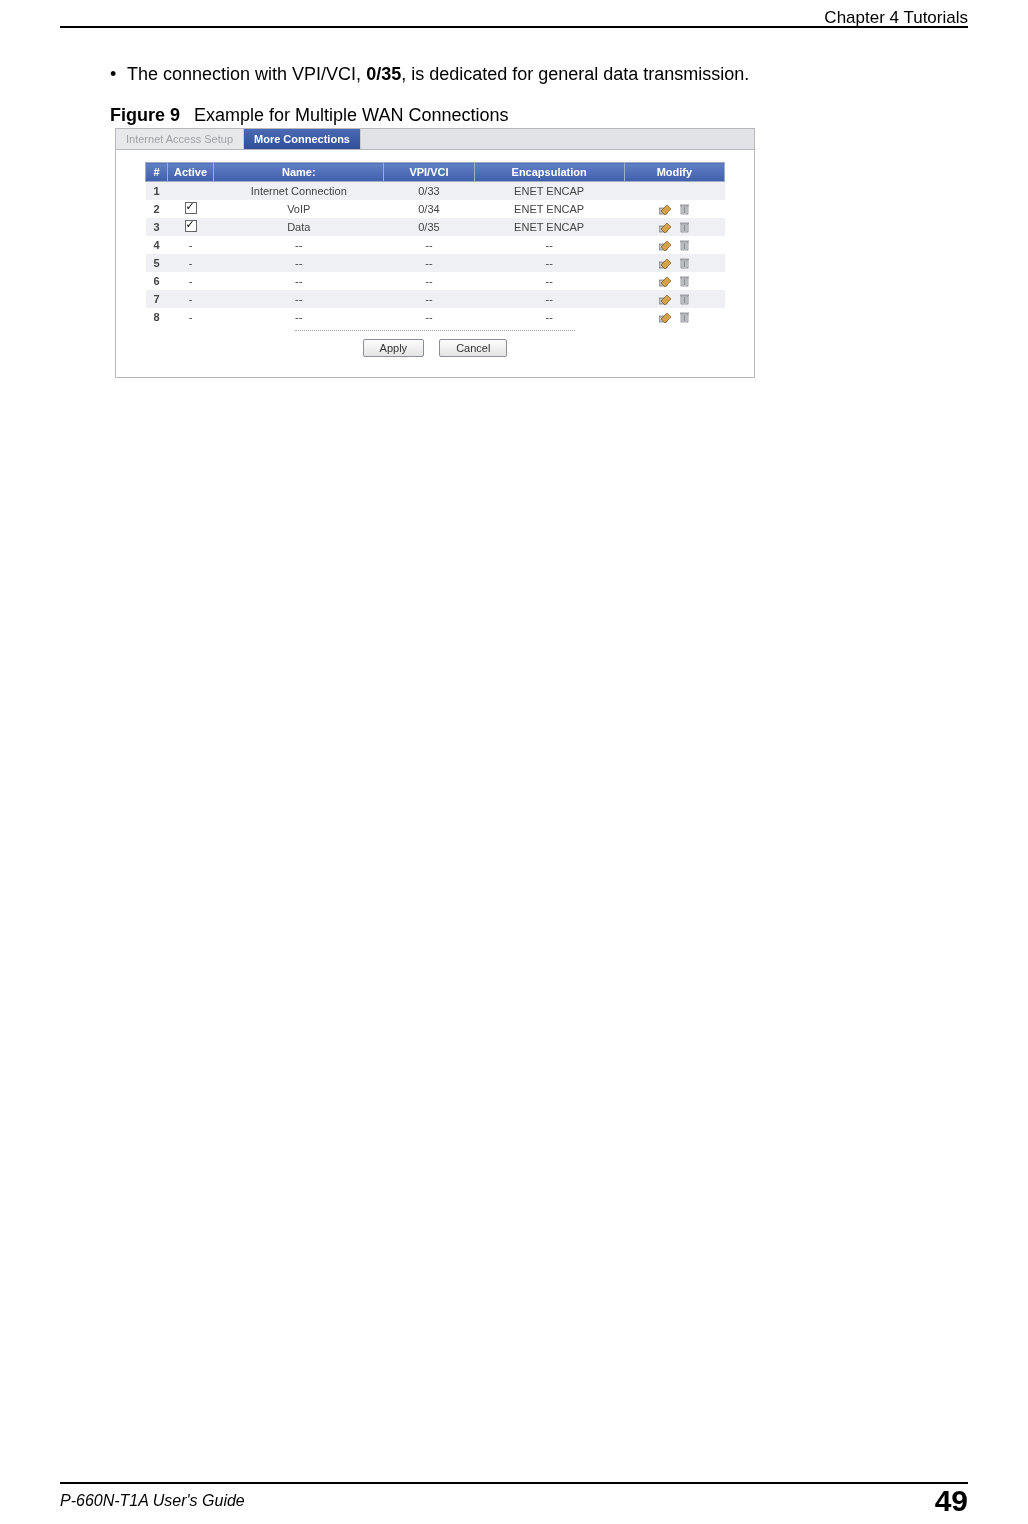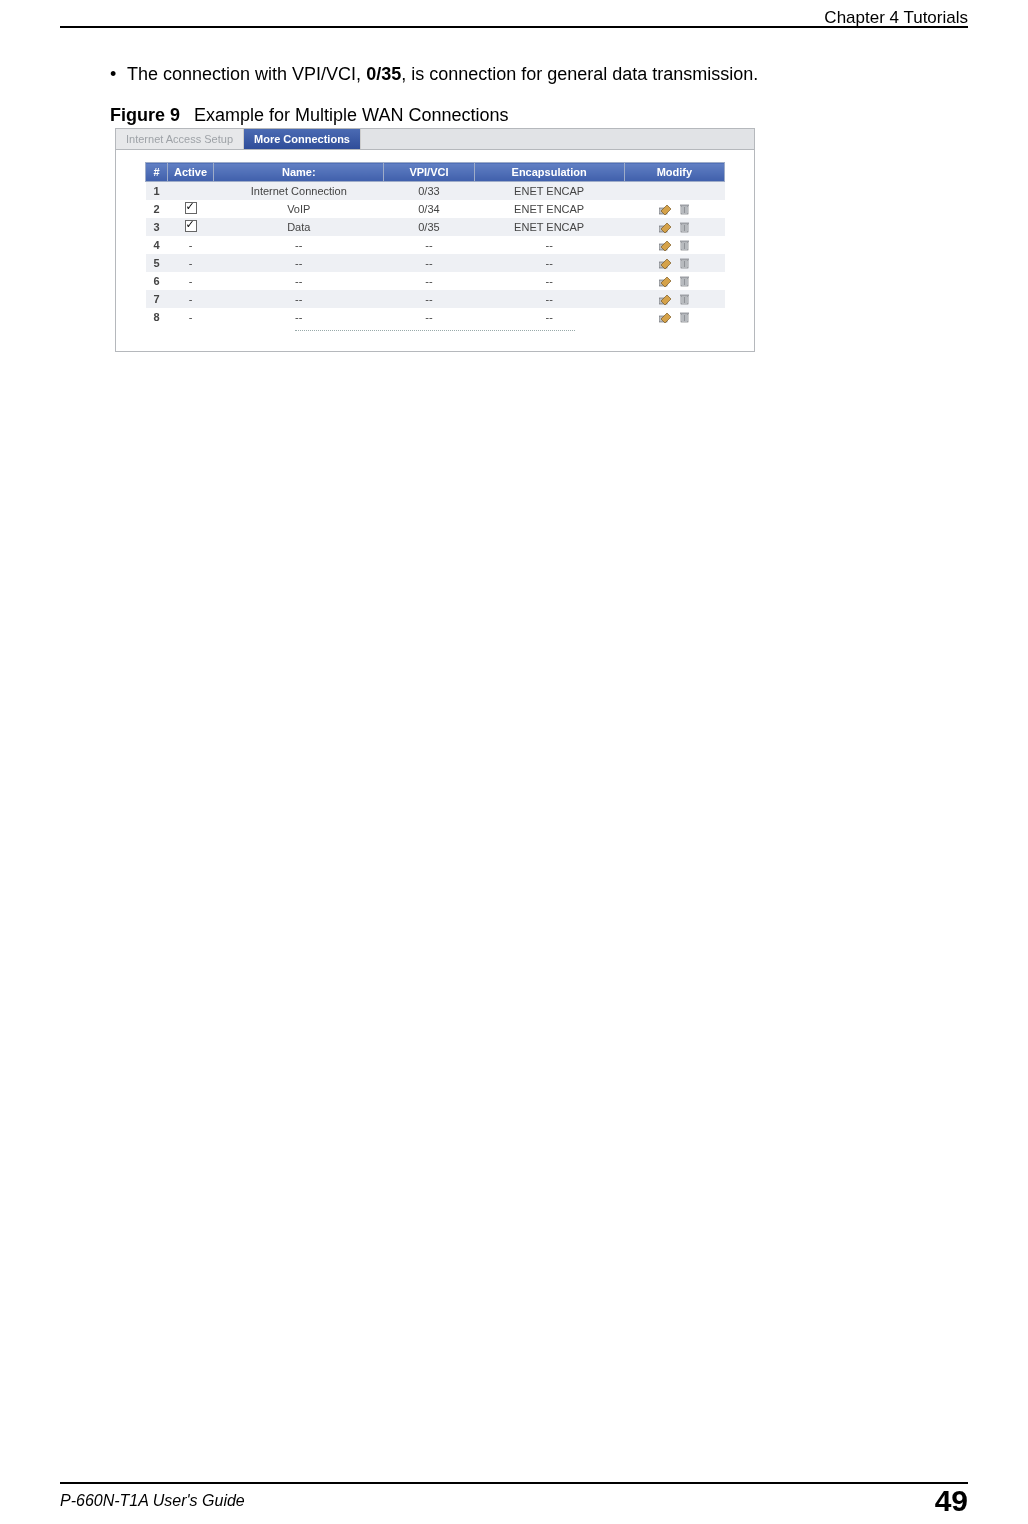--- a/index.html
+++ b/index.html
@@ -61,21 +61,21 @@
 </style>
 </head>
 <body>
 <div class="page">
 
   <div class="top-rule"></div>
   <div class="chapter">Chapter 4 Tutorials</div>
 
   <div class="bullet-line">
     <span class="dot">•</span>
-    <span>The connection with VPI/VCI, </span><span class="vpi">0/35</span><span>, is connection for general data transmission.</span>
+    <span>The connection with VPI/VCI, </span><span class="vpi">0/35</span><span>, is dedicated for general data transmission.</span>
   </div>
 
   <div class="figure-cap">
     <span class="lbl">Figure 9</span><span>Example for Multiple WAN Connections</span>
   </div>
 
   <div class="screenshot">
     <div class="scr-tabs">
       <div class="tab">Internet Access Setup</div>
       <div class="tab active">More Connections</div>
@@ -279,19 +279,23 @@
                       <line x1="5.5" y1="4" x2="5.5" y2="10" stroke="#5b5e63" stroke-width="0.6"></line>
                       <line x1="7" y1="4" x2="7" y2="10" stroke="#5b5e63" stroke-width="0.6"></line>
                     </svg>
                   </span>
                 </span>
               </td>
             </tr>
           </tbody>
       </table>
       <div class="dotted"></div>
+      <div class="btn-row">
+        <span class="btn">Apply</span>
+        <span class="btn">Cancel</span>
+      </div>
     </div>
   </div>
 
   <div class="bottom-rule"></div>
   <div class="footer-left">P-660N-T1A User's Guide</div>
   <div class="footer-right">49</div>
 </div>
 
 </body></html>

